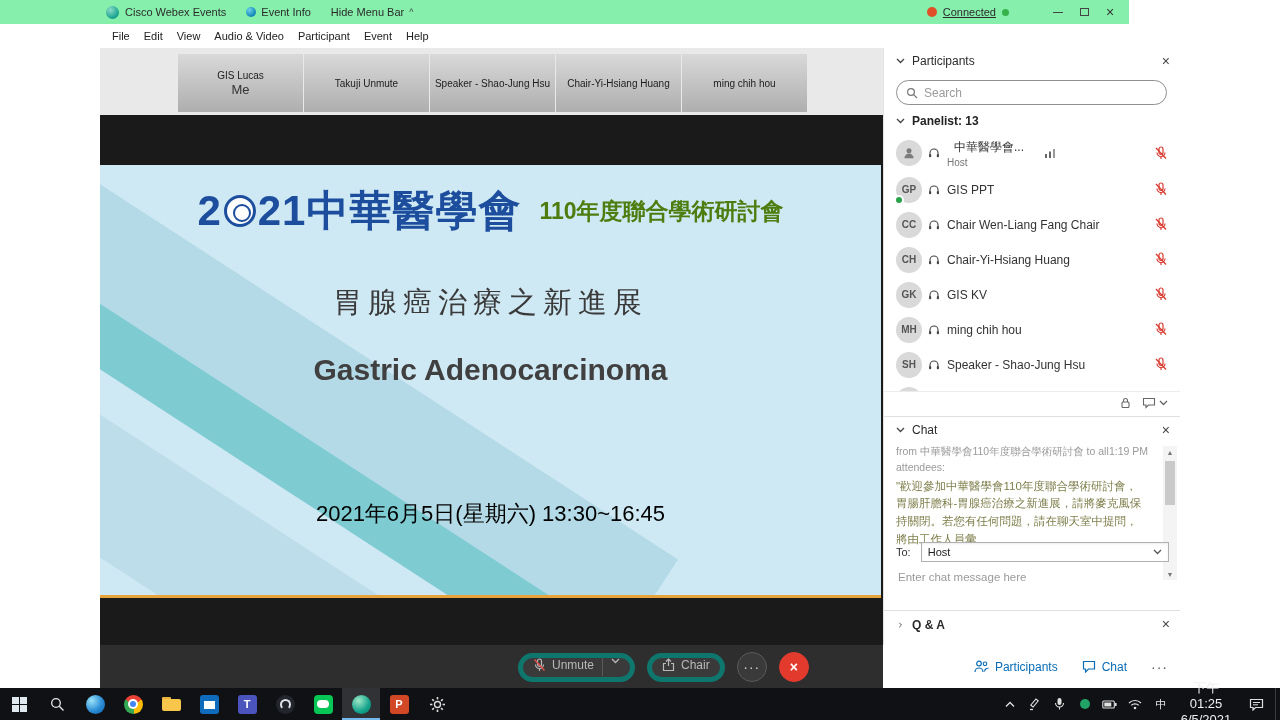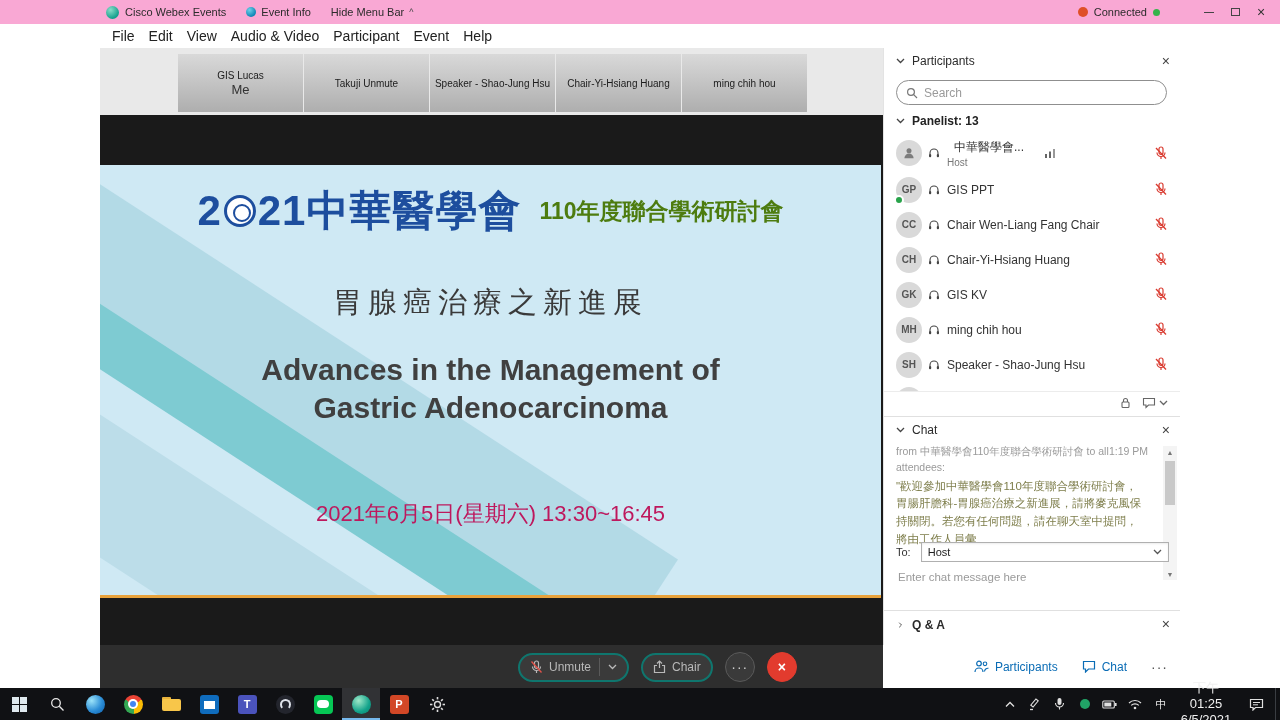--- a/index.html
+++ b/index.html
@@ -1,36 +1,36 @@
 <!DOCTYPE html>
 <html><head>
 <meta charset="utf-8">
 <style>
   * { margin:0; padding:0; box-sizing:border-box; }
   html,body { width:1280px; height:720px; }
   body { font-family:"Liberation Sans","DejaVu Sans",sans-serif; background:#fff; overflow:hidden; position:relative; }
   svg { display:block; }
 
   
-  .titlebar { position:absolute; left:0; top:0; width:1280px; height:24px; background:#f9a8d4; font-size:11px; color:#2b2b2b; }
+  .titlebar { position:absolute; left:0; top:0; width:1129px; height:24px; background:#86efac; font-size:11px; color:#2b2b2b; }
   .tb-left { position:absolute; left:106px; top:0; height:24px; display:flex; align-items:center; }
   .webex-ball { width:13px; height:13px; border-radius:50%; background:radial-gradient(circle at 35% 30%, #8adcc8, #14a08c 70%); margin-right:6px; }
   .tb-item { display:flex; align-items:center; gap:5px; margin-left:20px; cursor:default; }
   .info-dot { width:10px; height:10px; border-radius:50%; background:radial-gradient(circle at 35% 30%, #6fd0e8, #0f86b6 70%); }
   .caret-txt { font-size:9px; color:#444; }
   .tb-right { position:absolute; right:6px; top:0; height:24px; display:flex; align-items:center; }
-  .conn { display:flex; align-items:center; gap:6px; margin-right:36px; }
+  .conn { display:flex; align-items:center; gap:6px; margin-right:36px;text-decoration:underline; }
   .conn-dot { width:10px; height:10px; border-radius:50%; background:#df4f28; }
   .conn-live { width:7px; height:7px; border-radius:50%; background:#35b34a; }
   .win-btn { width:26px; height:24px; display:flex; align-items:center; justify-content:center; color:#333; font-size:14px; }
   .minus { width:10px; height:1px; background:#444; }
   .maxbox { width:9px; height:8px; border:1px solid #444; }
 
   
-  .menubar { position:absolute; left:0; top:24px; width:1280px; height:24px; background:#fff; display:flex; align-items:center; padding-left:105px; font-size:14px; color:#222; }
+  .menubar { position:absolute; left:0; top:24px; width:1280px; height:24px; background:#fff; display:flex; align-items:center; padding-left:105px; font-size:11px; color:#222; }
   .menu-item { padding:0 7px; height:24px; display:flex; align-items:center; }
 
   
   .video-strip { position:absolute; left:100px; top:48px; width:783px; height:67px; background:#e9e9e9; }
   .thumbs { position:absolute; left:78px; top:6px; display:flex; gap:1px; }
   .thumb { width:125px; height:58px; background:linear-gradient(#d9d9d9,#aeaeae); display:flex; flex-direction:column; align-items:center; justify-content:center; font-size:10px; color:#1c1c1c; text-align:center; padding:0 4px; }
   .thumb .sub { font-size:13px; color:#333; margin-top:1px; }
 
   
   .stage { position:absolute; left:100px; top:115px; width:783px; height:530px; background:#1a1a1a; overflow:hidden; }
@@ -39,26 +39,26 @@
   .stripe-b { position:absolute; left:-240px; top:235px; width:760px; height:55px; background:#7ecbd2; transform:rotate(33deg); }
   .stripe-c { position:absolute; left:-320px; top:300px; width:760px; height:120px; background:#bcdde9; transform:rotate(33deg); }
   .slide-inner { position:absolute; left:0; top:0; width:100%; height:100%; }
   .slide-title { position:absolute; left:0; top:18px; width:100%; display:flex; align-items:center; justify-content:center; color:#1d4e9e; }
   .t-big { font-size:42px; font-weight:bold; letter-spacing:1px; }
   .t-logo { width:32px; height:32px; border:3px solid #1d4e9e; border-radius:50%; background:#fff; margin:0 2px; position:relative; }
   .t-logo::after { content:""; position:absolute; left:6px; top:6px; width:14px; height:14px; border:2px solid #1d4e9e; border-radius:50%; }
   .t-small { font-size:23px; font-weight:bold; margin-left:18px; color:#4d7c0f; }
   .slide-zh { position:absolute; left:0; top:118px; width:100%; text-align:center; font-size:29px; letter-spacing:6px; color:#3a3a3a; }
   .slide-en { position:absolute; left:0; top:186px; width:100%; text-align:center; font-size:30px; font-weight:bold; color:#404040; line-height:1.25; }
-  .slide-date { position:absolute; left:0; top:334px; width:100%; text-align:center; font-size:22px; color:#be185d; }
+  .slide-date { position:absolute; left:0; top:334px; width:100%; text-align:center; font-size:22px; color:#000000; }
 
   
   .controls { position:absolute; left:100px; top:645px; width:783px; height:43px; background:#2e2e2e; }
   .ctrl-group { position:absolute; left:418px; top:7px; display:flex; align-items:center; gap:12px; }
-  .pill { height:29px; display:flex; align-items:center; background:#3a3a3a; border:2px solid #0f766e; border-radius:15px; color:#b9b9b9; font-size:12px; padding:0 10px; gap:6px; }
+  .pill { height:29px; display:flex; background:#3a3a3a; border:5px solid #0f766e; border-radius:15px; color:#b9b9b9; font-size:12px; padding:0 10px; gap:6px; }
   .pill .divider { width:1px; height:18px; background:#5a5a5a; margin:0 2px; }
   .round-btn { width:30px; height:30px; border-radius:50%; background:#3a3a3a; border:1px solid #5a5a5a; color:#cdcdcd; display:flex; align-items:center; justify-content:center; font-size:14px; letter-spacing:1px; }
   .leave-btn { width:30px; height:30px; border-radius:50%; background:#e23b2e; border:1px solid #e23b2e; color:#fff; display:flex; align-items:center; justify-content:center; font-size:14px; font-weight:bold; }
   .footer-right { position:absolute; left:883px; top:645px; width:397px; height:43px; background:#fff; display:flex; align-items:center; justify-content:flex-end; gap:24px; padding-right:112px; }
   .blue-btn { display:flex; align-items:center; gap:6px; color:#0a6cb5; font-size:12px; }
   .gray-more { color:#555; font-size:14px; letter-spacing:1px; }
 
   
   .panel { position:absolute; left:883px; top:48px; width:297px; height:597px; background:#fff; border-left:1px solid #e3e3e3; font-size:12px; color:#333; }
   .sec-header { position:absolute; left:0; width:100%; height:26px; display:flex; align-items:center; padding:0 12px; gap:7px; }
@@ -202,21 +202,20 @@
     <div class="slide-inner">
       <div class="slide-title">
         <span class="t-big">2</span>
         <span class="t-logo"></span>
         <span class="t-big">21</span>
         <span class="t-big">中華醫學會</span>
         <span class="t-small">110年度聯合學術研討會</span>
       </div>
       <div class="slide-zh">胃腺癌治療之新進展</div>
       <div class="slide-en">
-        <div>Advances in the Management of</div>
         <div>Gastric Adenocarcinoma</div>
       </div>
       <div class="slide-date">2021年6月5日(星期六) 13:30~16:45</div>
     </div>
   </div>
 </div>
 
 <div class="controls">
   <div class="ctrl-group">
     <div class="pill">

